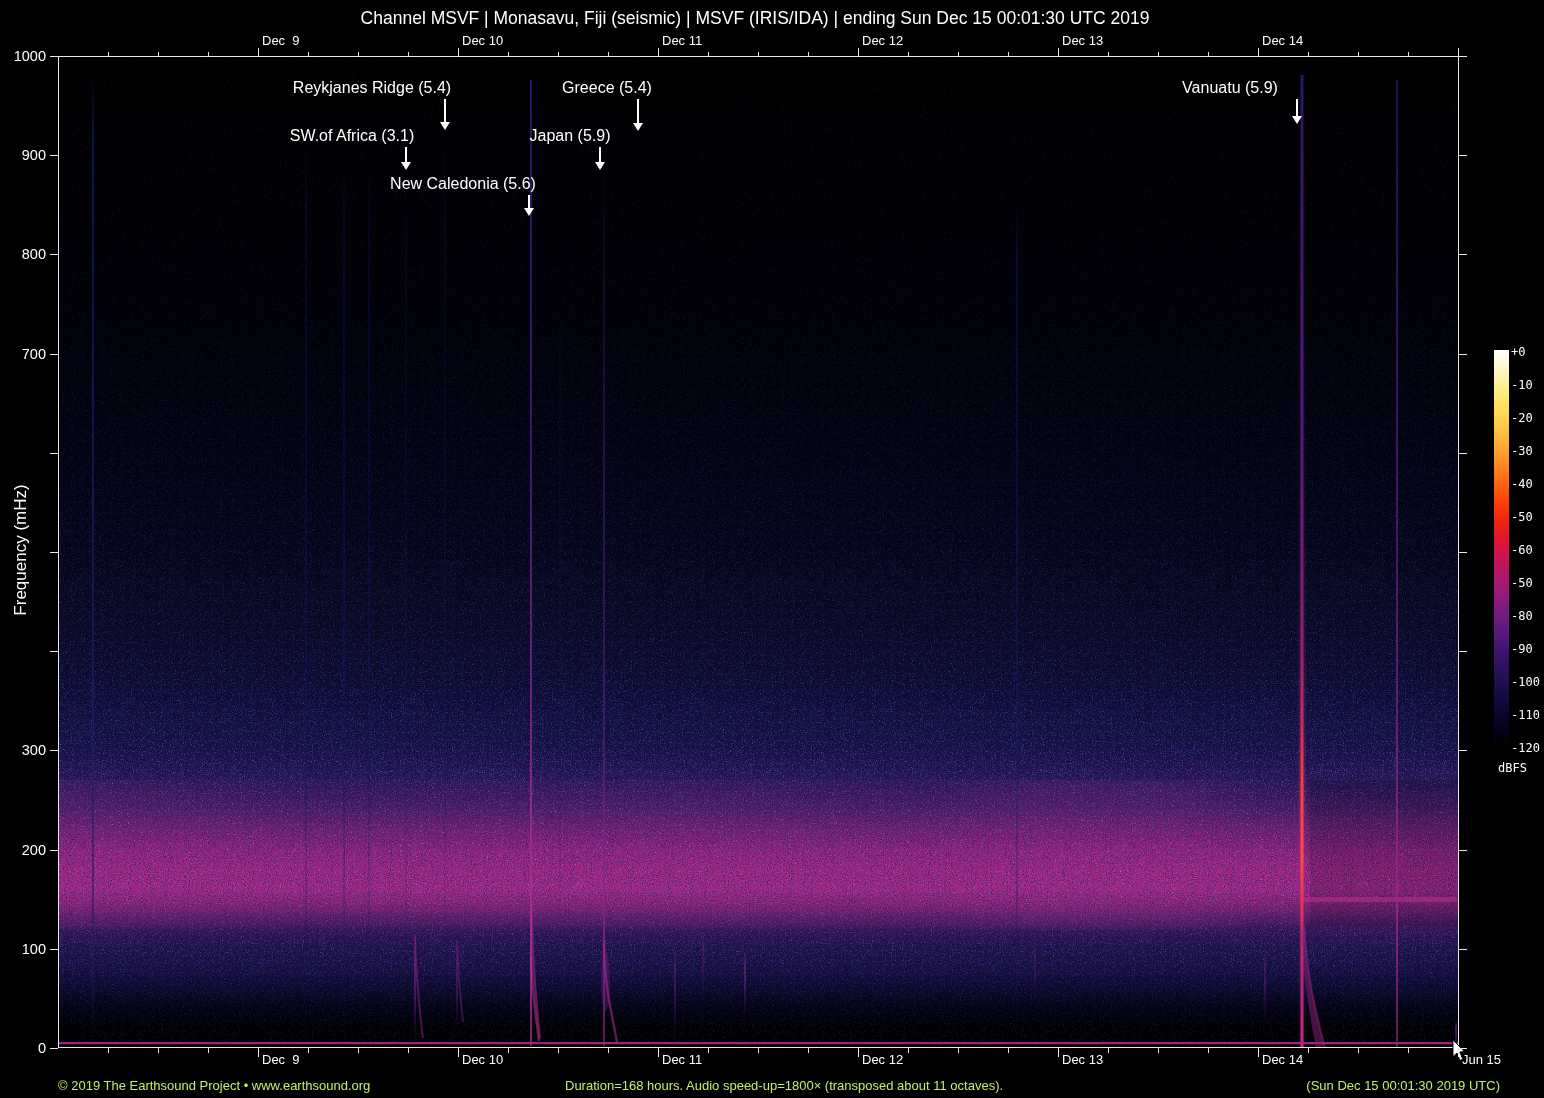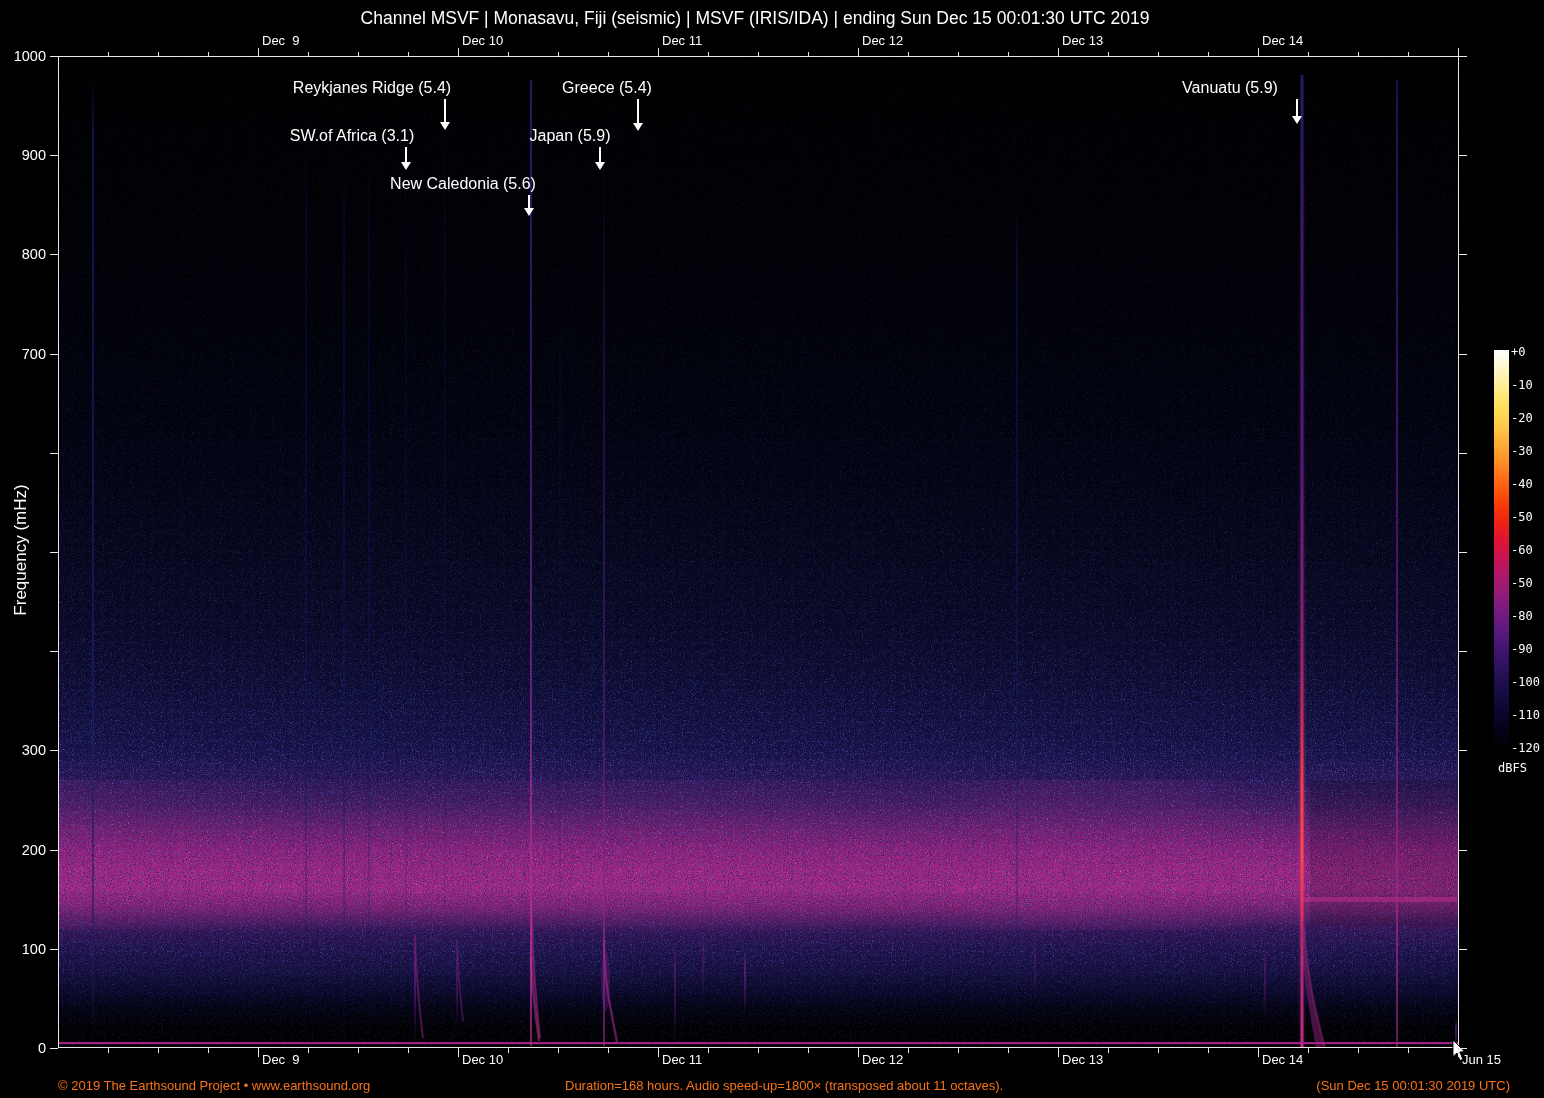--- a/index.html
+++ b/index.html
@@ -4,21 +4,21 @@
 <style>
   html,body{margin:0;padding:0;background:#000;}
   #canvas{position:relative;width:1544px;height:1098px;background:#000;overflow:hidden;
           font-family:"Liberation Sans",sans-serif;}
   #title{position:absolute;left:755px;top:8px;transform:translateX(-50%);
          color:#fff;font-size:17.5px;white-space:pre;}
   #ylabel{position:absolute;left:21px;top:550px;transform:translate(-50%,-50%) rotate(-90deg);
           color:#fff;font-size:17px;white-space:nowrap;}
   #plot{position:absolute;left:58px;top:56px;width:1401px;height:992px;}
   #colorbar{position:absolute;left:1494px;top:350px;width:15px;height:398px;}
-  .footer{position:absolute;top:1078px;color:#f97316;font-size:13px;white-space:pre;}
+  .footer{position:absolute;top:1078px;color:#bef264;font-size:13px;white-space:pre;}
   .evt-label{position:absolute;transform:translate(-50%,-50%);color:#fff;font-size:16px;white-space:pre;}
 </style>
 </head>
 <body>
 
 <div id="canvas">
 
   <div id="title">Channel MSVF | Monasavu, Fiji (seismic) | MSVF (IRIS/IDA) | ending Sun Dec 15 00:01:30 UTC 2019</div>
   <div id="ylabel">Frequency (mHz)</div>
 
@@ -226,21 +226,21 @@
     <rect x="0" y="986" width="1401" height="2.2" fill="#9c2286" opacity="0.85"></rect>
     <rect x="0" y="986.6" width="1401" height="1" fill="#c42a96" opacity="0.8"></rect>
 
     <rect x="0.5" y="0.5" width="1400" height="991" fill="none" stroke="#e8e8e8" stroke-width="1"></rect>
   </svg>
 
   <div id="colorbar" style="background: linear-gradient(rgb(255, 255, 255), rgb(255, 246, 200), rgb(255, 238, 142), rgb(255, 223, 92), rgb(255, 201, 74), rgb(255, 171, 54), rgb(255, 139, 36), rgb(255, 100, 20), rgb(251, 65, 8), rgb(240, 36, 16), rgb(224, 20, 48), rgb(200, 20, 84), rgb(172, 24, 108), rgb(142, 28, 122), rgb(112, 27, 128), rgb(85, 24, 124), rgb(60, 19, 108), rgb(40, 16, 87), rgb(24, 12, 68), rgb(12, 7, 48), rgb(4, 3, 26), rgb(0, 0, 0));"></div>
 
   <div class="footer" style="left:58px">© 2019 The Earthsound Project • www.earthsound.org</div>
   <div class="footer" style="left:565px">Duration=168 hours. Audio speed-up=1800× (transposed about 11 octaves).</div>
-  <div class="footer" style="right:34px">(Sun Dec 15 00:01:30 2019 UTC)</div>
+  <div class="footer" style="right:44px">(Sun Dec 15 00:01:30 2019 UTC)</div>
 
   <svg id="cursor" width="16" height="22" viewBox="0 0 16 22" style="position: absolute; left: 1452px; top: 1040px;">
     <polygon points="1,0 1,16.5 5,13 8,20.5 10.8,19.2 7.8,12 12.5,11.5" fill="#fff" stroke="#000" stroke-width="0.9"></polygon>
   </svg>
 <div style="position: absolute; left: 258px; top: 48px; width: 1px; height: 8px; background: rgb(232, 232, 232);"></div>
     <div style="position: absolute; left: 258px; top: 1048px; width: 1px; height: 9px; background: rgb(232, 232, 232);"></div>
     <div style="position: absolute; left: 262px; top: 33px; color: rgb(255, 255, 255); font: 13px &quot;Liberation Sans&quot;, sans-serif; white-space: pre;">Dec  9</div>
     <div style="position: absolute; left: 262px; top: 1052px; color: rgb(255, 255, 255); font: 13px &quot;Liberation Sans&quot;, sans-serif; white-space: pre;">Dec  9</div>
     <div style="position: absolute; left: 458px; top: 48px; width: 1px; height: 8px; background: rgb(232, 232, 232);"></div>
     <div style="position: absolute; left: 458px; top: 1048px; width: 1px; height: 9px; background: rgb(232, 232, 232);"></div>

